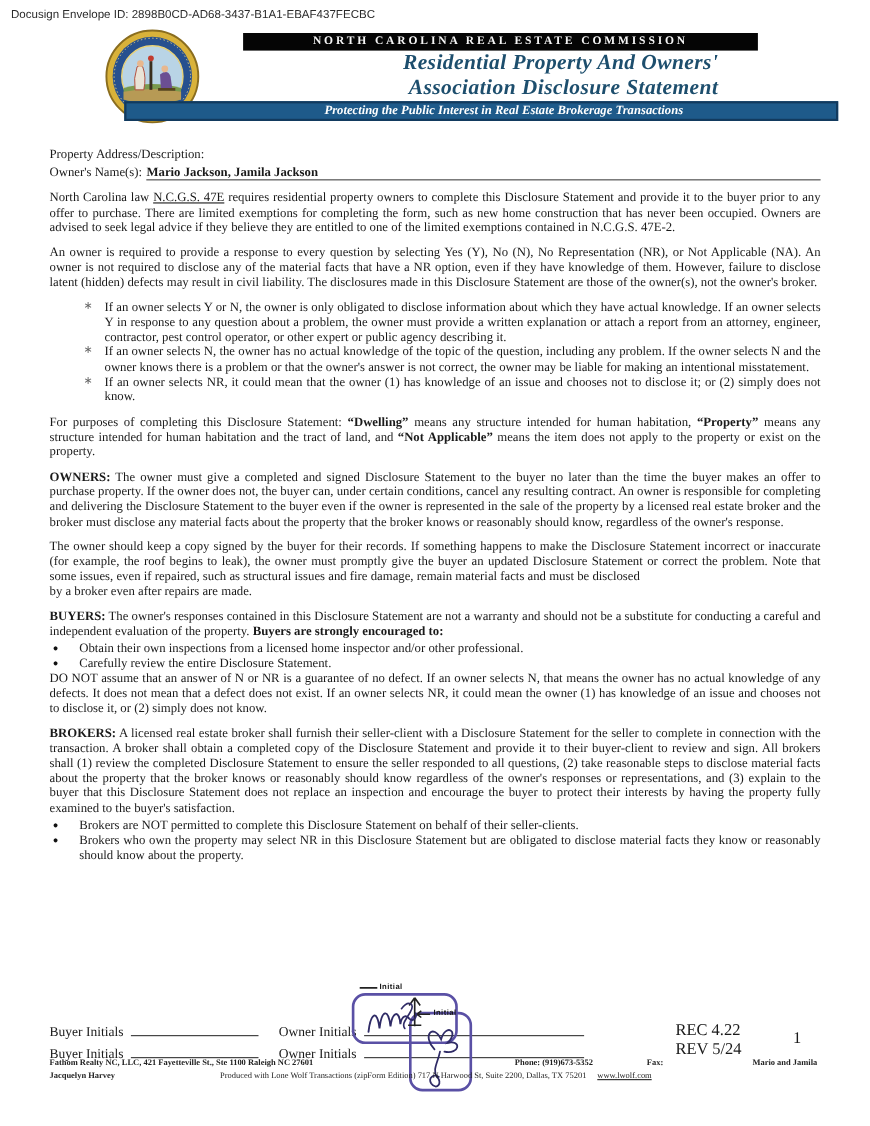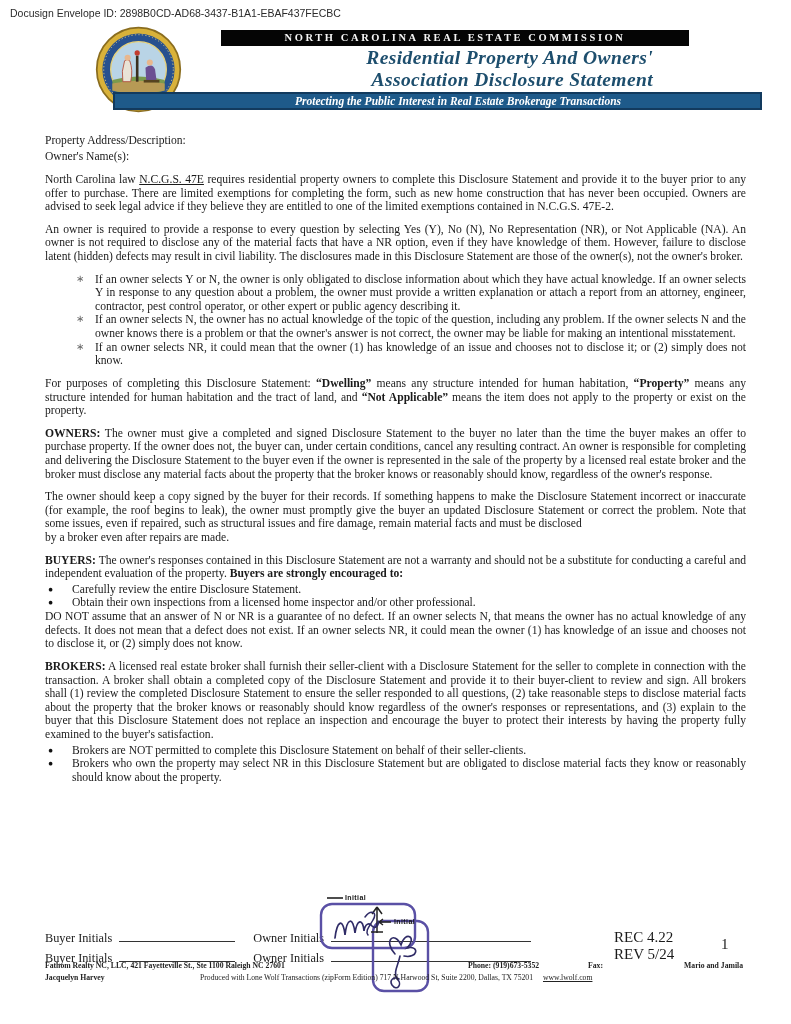--- a/index.html
+++ b/index.html
@@ -72,39 +72,40 @@
   <div class="doc-title title1">Residential Property And Owners'</div>
   <div class="doc-title title2">Association Disclosure Statement</div>
   <div class="banner">Protecting the Public Interest in Real Estate Brokerage Transactions</div>
 
   <div class="body">
     <div class="field-row">
       <span class="field-label">Property Address/Description:</span>
     </div>
     <div class="field-row">
       <span class="field-label">Owner's Name(s):</span>
+      <span class="field-line">Mario Jackson, Jamila Jackson</span>
     </div>
 
     <div class="para"><span>North Carolina law </span><span style="text-decoration: underline;">N.C.G.S. 47E</span><span> requires residential property owners to complete this Disclosure Statement and provide it to the buyer prior to any offer to purchase. There are limited exemptions for completing the form, such as new home construction that has never been occupied. Owners are advised to seek legal advice if they believe they are entitled to one of the limited exemptions contained in N.C.G.S. 47E-2.</span></div>
     <div class="para"><span>An owner is required to provide a response to every question by selecting Yes (Y), No (N), No Representation (NR), or Not Applicable (NA). An owner is not required to disclose any of the material facts that have a NR option, even if they have knowledge of them. However, failure to disclose latent (hidden) defects may result in civil liability. The disclosures made in this Disclosure Statement are those of the owner(s), not the owner's broker.</span></div>
 
     <div class="para">
       <div class="b1-item"><span>If an owner selects Y or N, the owner is only obligated to disclose information about which they have actual knowledge. If an owner selects Y in response to any question about a problem, the owner must provide a written explanation or attach a report from an attorney, engineer, contractor, pest control operator, or other expert or public agency describing it.</span></div>
       <div class="b1-item"><span>If an owner selects N, the owner has no actual knowledge of the topic of the question, including any problem. If the owner selects N and the owner knows there is a problem or that the owner's answer is not correct, the owner may be liable for making an intentional misstatement.</span></div>
       <div class="b1-item"><span>If an owner selects NR, it could mean that the owner (1) has knowledge of an issue and chooses not to disclose it; or (2) simply does not know.</span></div>
     </div>
 
     <div class="para"><span>For purposes of completing this Disclosure Statement: </span><span style="font-weight: bold;">“Dwelling”</span><span> means any structure intended for human habitation, </span><span style="font-weight: bold;">“Property”</span><span> means any structure intended for human habitation and the tract of land, and </span><span style="font-weight: bold;">“Not Applicable”</span><span> means the item does not apply to the property or exist on the property.</span></div>
     <div class="para"><span style="font-weight: bold;">OWNERS:</span><span> The owner must give a completed and signed Disclosure Statement to the buyer no later than the time the buyer makes an offer to purchase property. If the owner does not, the buyer can, under certain conditions, cancel any resulting contract. An owner is responsible for completing and delivering the Disclosure Statement to the buyer even if the owner is represented in the sale of the property by a licensed real estate broker and the broker must disclose any material facts about the property that the broker knows or reasonably should know, regardless of the owner's response.</span></div>
     <div class="para"><span>The owner should keep a copy signed by the buyer for their records. If something happens to make the Disclosure Statement incorrect or inaccurate (for example, the roof begins to leak), the owner must promptly give the buyer an updated Disclosure Statement or correct the problem. Note that some issues, even if repaired, such as structural issues and fire damage, remain material facts and must be disclosed</span><br><span>by a broker even after repairs are made.</span></div>
     <div class="para"><span style="font-weight: bold;">BUYERS:</span><span> The owner's responses contained in this Disclosure Statement are not a warranty and should not be a substitute for conducting a careful and independent evaluation of the property. </span><span style="font-weight: bold;">Buyers are strongly encouraged to:</span></div>
 
     <div class="tight">
+      <div class="b2-item"><span>Obtain their own inspections from a licensed home inspector and/or other professional.</span></div>
       <div class="b2-item"><span>Carefully review the entire Disclosure Statement.</span></div>
-      <div class="b2-item"><span>Obtain their own inspections from a licensed home inspector and/or other professional.</span></div>
     </div>
 
     <div class="tight para" style="margin-top:0;"><span>DO NOT assume that an answer of N or NR is a guarantee of no defect. If an owner selects N, that means the owner has no actual knowledge of any defects. It does not mean that a defect does not exist. If an owner selects NR, it could mean the owner (1) has knowledge of an issue and chooses not to disclose it, or (2) simply does not know.</span></div>
     <div class="para"><span style="font-weight: bold;">BROKERS:</span><span> A licensed real estate broker shall furnish their seller-client with a Disclosure Statement for the seller to complete in connection with the transaction. A broker shall obtain a completed copy of the Disclosure Statement and provide it to their buyer-client to review and sign. All brokers shall (1) review the completed Disclosure Statement to ensure the seller responded to all questions, (2) take reasonable steps to disclose material facts about the property that the broker knows or reasonably should know regardless of the owner's responses or representations, and (3) explain to the buyer that this Disclosure Statement does not replace an inspection and encourage the buyer to protect their interests by having the property fully examined to the buyer's satisfaction.</span></div>
 
     <div class="tight">
       <div class="b2-item"><span style="font-weight: normal;">Brokers are NOT permitted to complete this Disclosure Statement on behalf of their seller-clients.</span></div>
       <div class="b2-item"><span>Brokers who own the property may select NR in this Disclosure Statement but are obligated to disclose material facts they know or reasonably should know about the property.</span></div>
     </div>
   </div>

